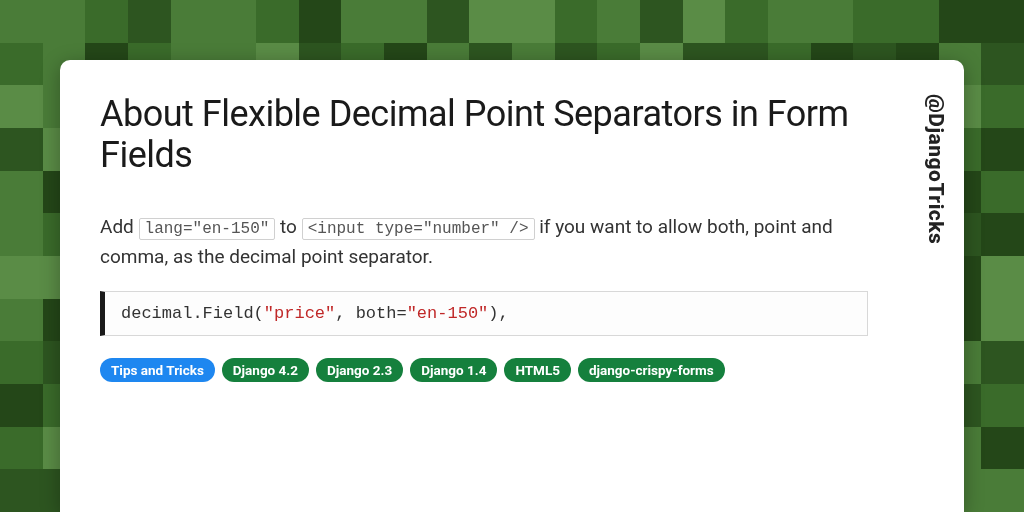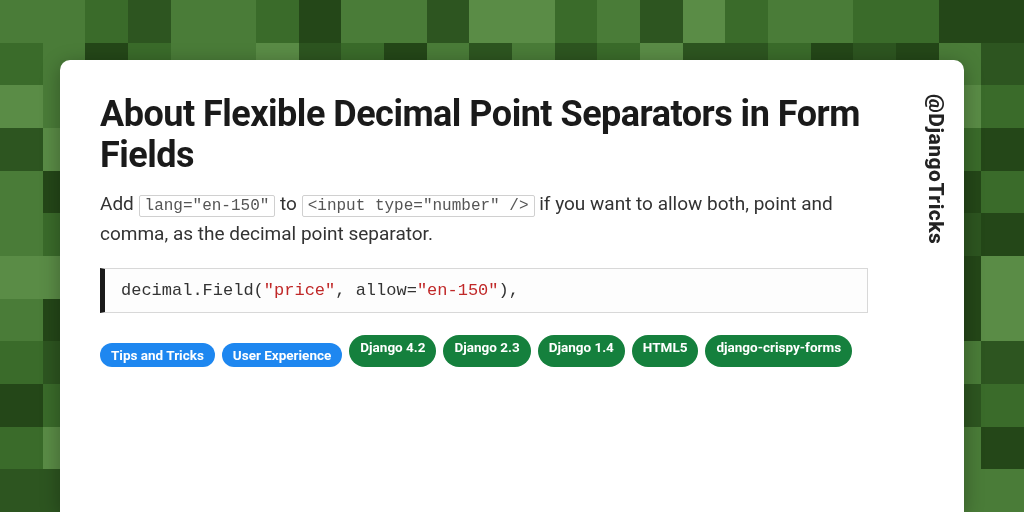--- a/index.html
+++ b/index.html
@@ -44,24 +44,24 @@
   }
   .handle {
     writing-mode: vertical-rl;
     font-weight: 800;
     font-size: 21px;
     color: #222;
     letter-spacing: 0.5px;
   }
   h1 {
     font-size: 36px;
-    font-weight: 700;
+    font-weight: 400;
     line-height: 1.15;
     color: #1a1a1a;
-    margin-bottom: 12px;
+    margin-bottom: 35px;
     letter-spacing: -0.5px;
   }
   p {
     font-size: 19px;
     line-height: 1.55;
     color: #333;
     margin-bottom: 20px;
   }
   .inline-code {
     font-family: "SFMono-Regular", Consolas, "Liberation Mono", Menlo, monospace;
@@ -90,21 +90,21 @@
     gap: 7px;
   }
   .tag {
     display: inline-block;
     font-size: 13.5px;
     font-weight: 700;
     padding: 4px 11px;
     border-radius: 999px;
     color: #fff;
   }
-  .tag.blue { background: #1e87f0; margin-top: 8px; }
+  .tag.blue { background: #1e87f0; }
   .tag.gray { background: #15803d; }
   strong { font-weight: 700; }
 </style>
 </head>
 <body>
 
 <div class="bg" id="bg">
     <div class="b"></div>
     <div class="b"></div>
     <div class=""></div>
@@ -397,25 +397,24 @@
 
 <div class="card">
   <div class="content">
     <h1>About Flexible Decimal Point Separators in Form Fields</h1>
 
     <p>
       <span>Add </span><code class="inline-code">lang="en-150"</code><span> to </span><code class="inline-code">&lt;input type="number" /&gt;</code><span> if you want to allow both, point and comma, as the decimal point separator.</span>
     </p>
 
 
-    <div class="code-block"><span>decimal.Field(</span><span class="s">"price"</span><span>, allow=</span><span class="s">"en-150"</span><span>),</span></div>
+    <div class="code-block"><span>decimal.Field(</span><span class="s">"price"</span><span>, both=</span><span class="s">"en-150"</span><span>),</span></div>
 
     <div class="tags" id="tags">
         <span class="tag blue">Tips and Tricks</span>
-        <span class="tag blue">User Experience</span>
         <span class="tag gray">Django 4.2</span>
         <span class="tag gray">Django 2.3</span>
         <span class="tag gray">Django 1.4</span>
         <span class="tag gray">HTML5</span>
         <span class="tag gray">django-crispy-forms</span>
       </div>
   </div>
   <div class="sidebar">
     <div class="handle">@DjangoTricks</div>
   </div>

